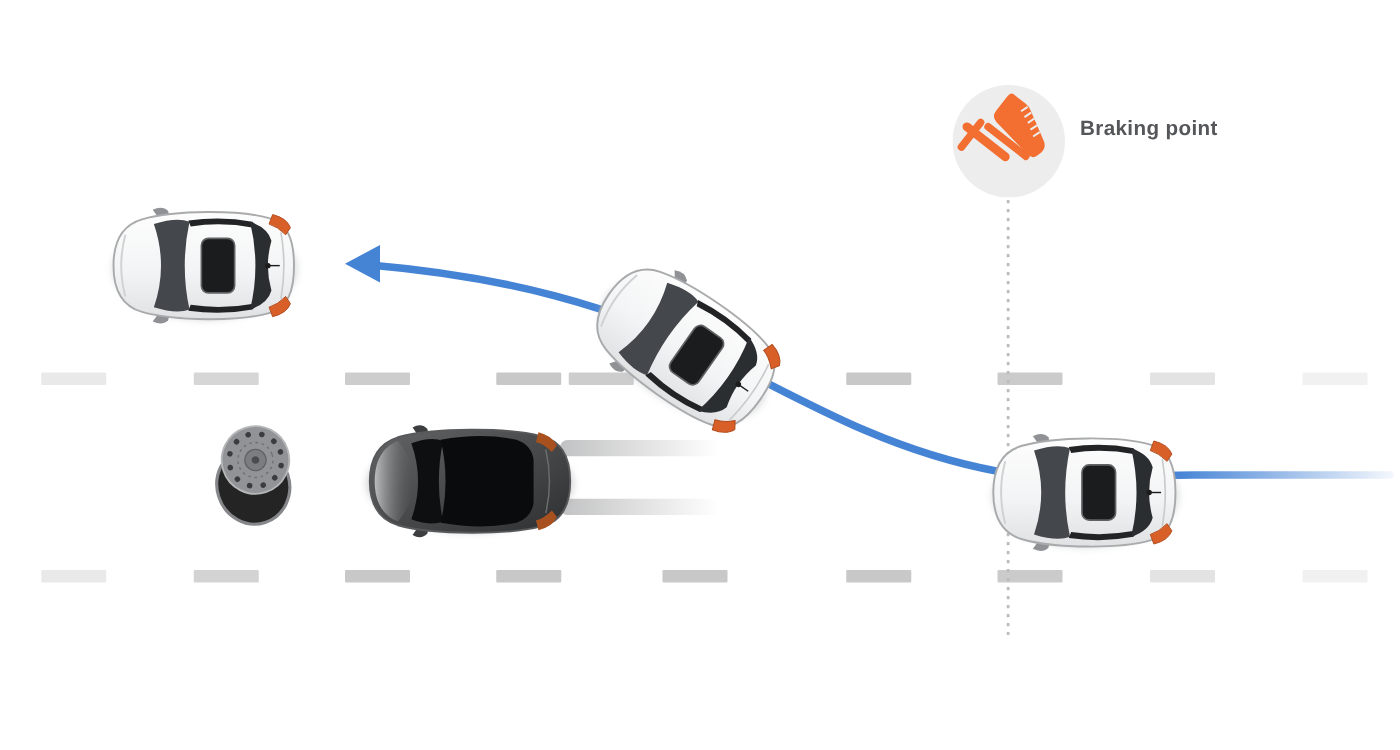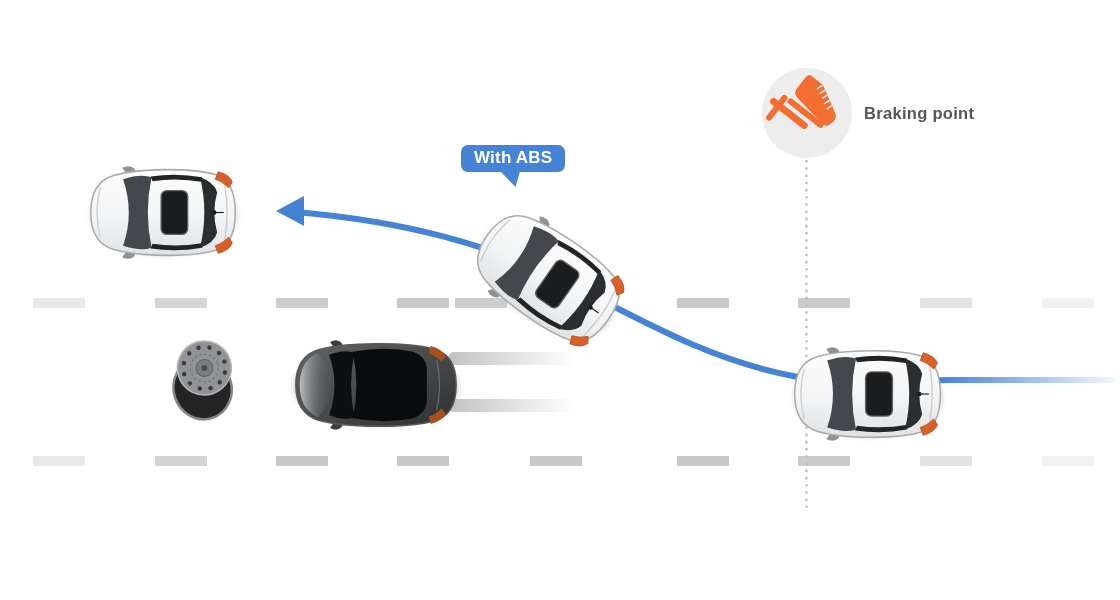--- a/index.html
+++ b/index.html
@@ -28,21 +28,21 @@
     left:237px;top:447px;height:29px;padding:4px 13px 0;
     font-size:18px;letter-spacing:.2px;
     background:var(--without-abs-tan,#b49a7c);
   }
   .bubble-tan .tail{
     left:53px;top:-13px;width:22px;height:14px;
     background:var(--without-abs-tan,#b49a7c);
     clip-path:polygon(78% 0,100% 100%,0 100%);
   }
   .braking-label{
-    position:absolute;left:864px;top:104px;
+    position:absolute;left:864px;top:94px;
     font-size:16.5px;font-weight:700;letter-spacing:.3px;
     color:var(--braking-text,#55565a);
   }
 </style>
 </head>
 <body>
 
 <div class="stage">
 
   <svg class="layer" width="1120" height="600" viewBox="0 0 1120 600">
@@ -170,21 +170,17 @@
       <circle cx="38" cy="33" r="27" fill="#919396" stroke="#b5b7b9" stroke-width="1.5"></circle>
       <circle cx="38" cy="33" r="21" fill="none" stroke="#3a3c3e" stroke-width="4.4" stroke-dasharray="0.1 10.9" stroke-linecap="round"></circle>
       <circle cx="38" cy="33" r="14" fill="none" stroke="#6f7173" stroke-width="1.2" stroke-dasharray="2 3"></circle>
       <circle cx="38" cy="33" r="8.5" fill="#7b7d80" stroke="#5f6164" stroke-width="1"></circle>
       <circle cx="38" cy="33" r="3" fill="#4a4c4e"></circle>
     </g>
 
     <use href="#pedal-icon" x="762" y="68" width="90" height="90"></use>
   </svg>
 
-  <div class="bubble bubble-blue">
-    <span>With ABS</span>
-    <div class="tail"></div>
-  </div>
 
 
   <div class="braking-label">Braking point</div>
 
 </div>
 
 </body></html>

